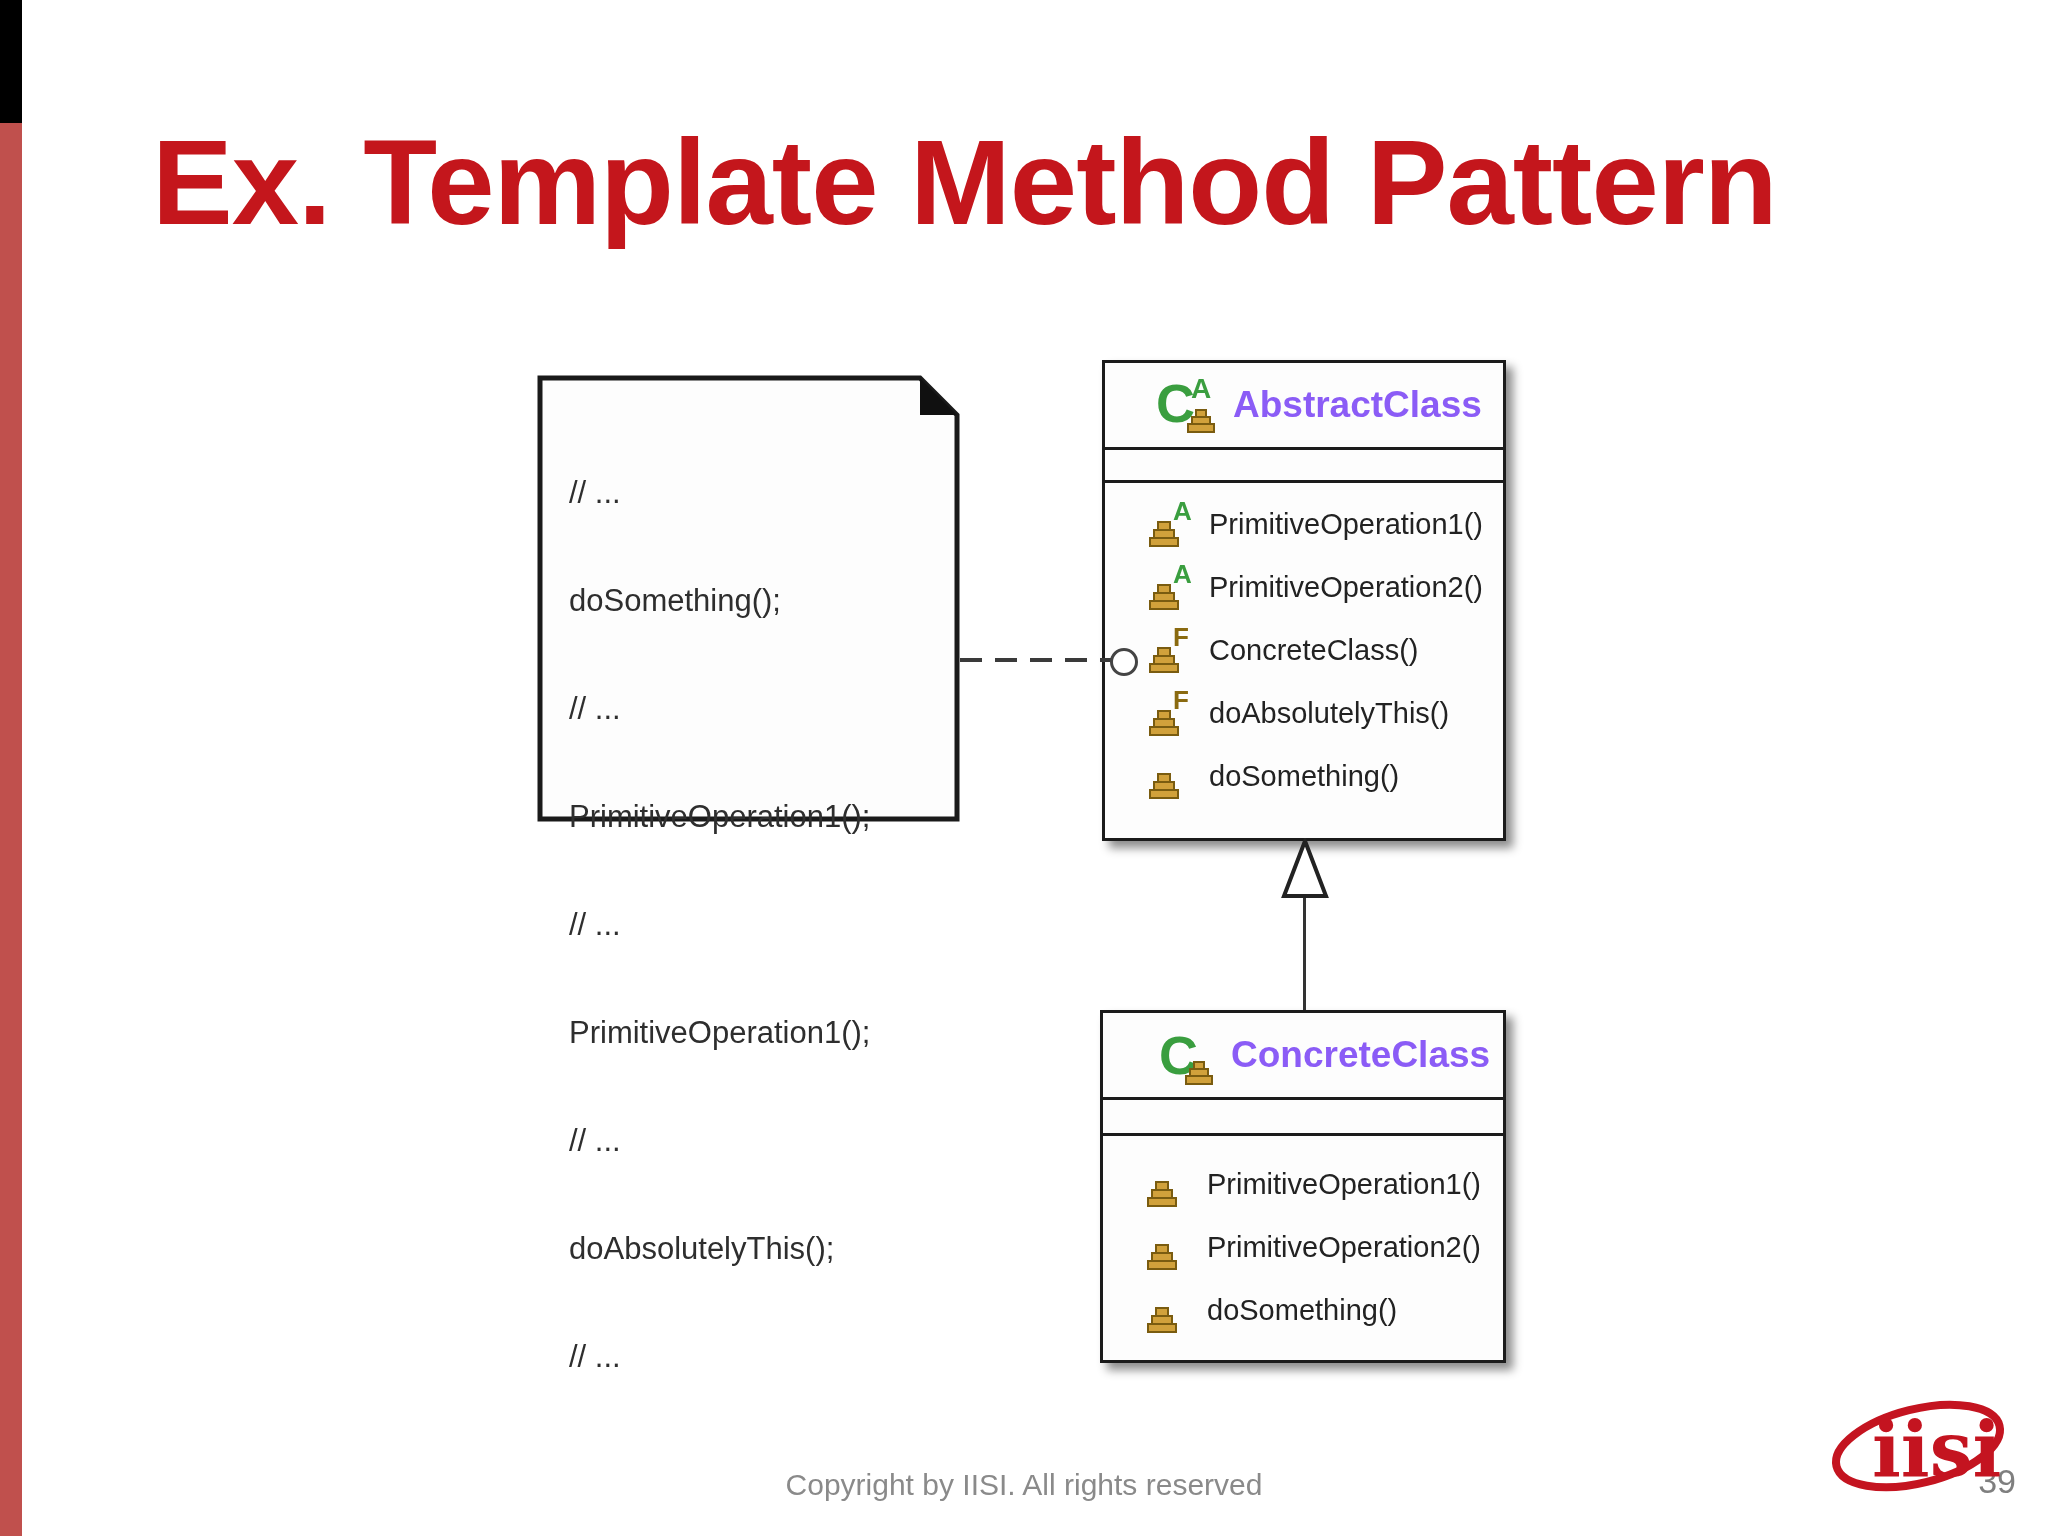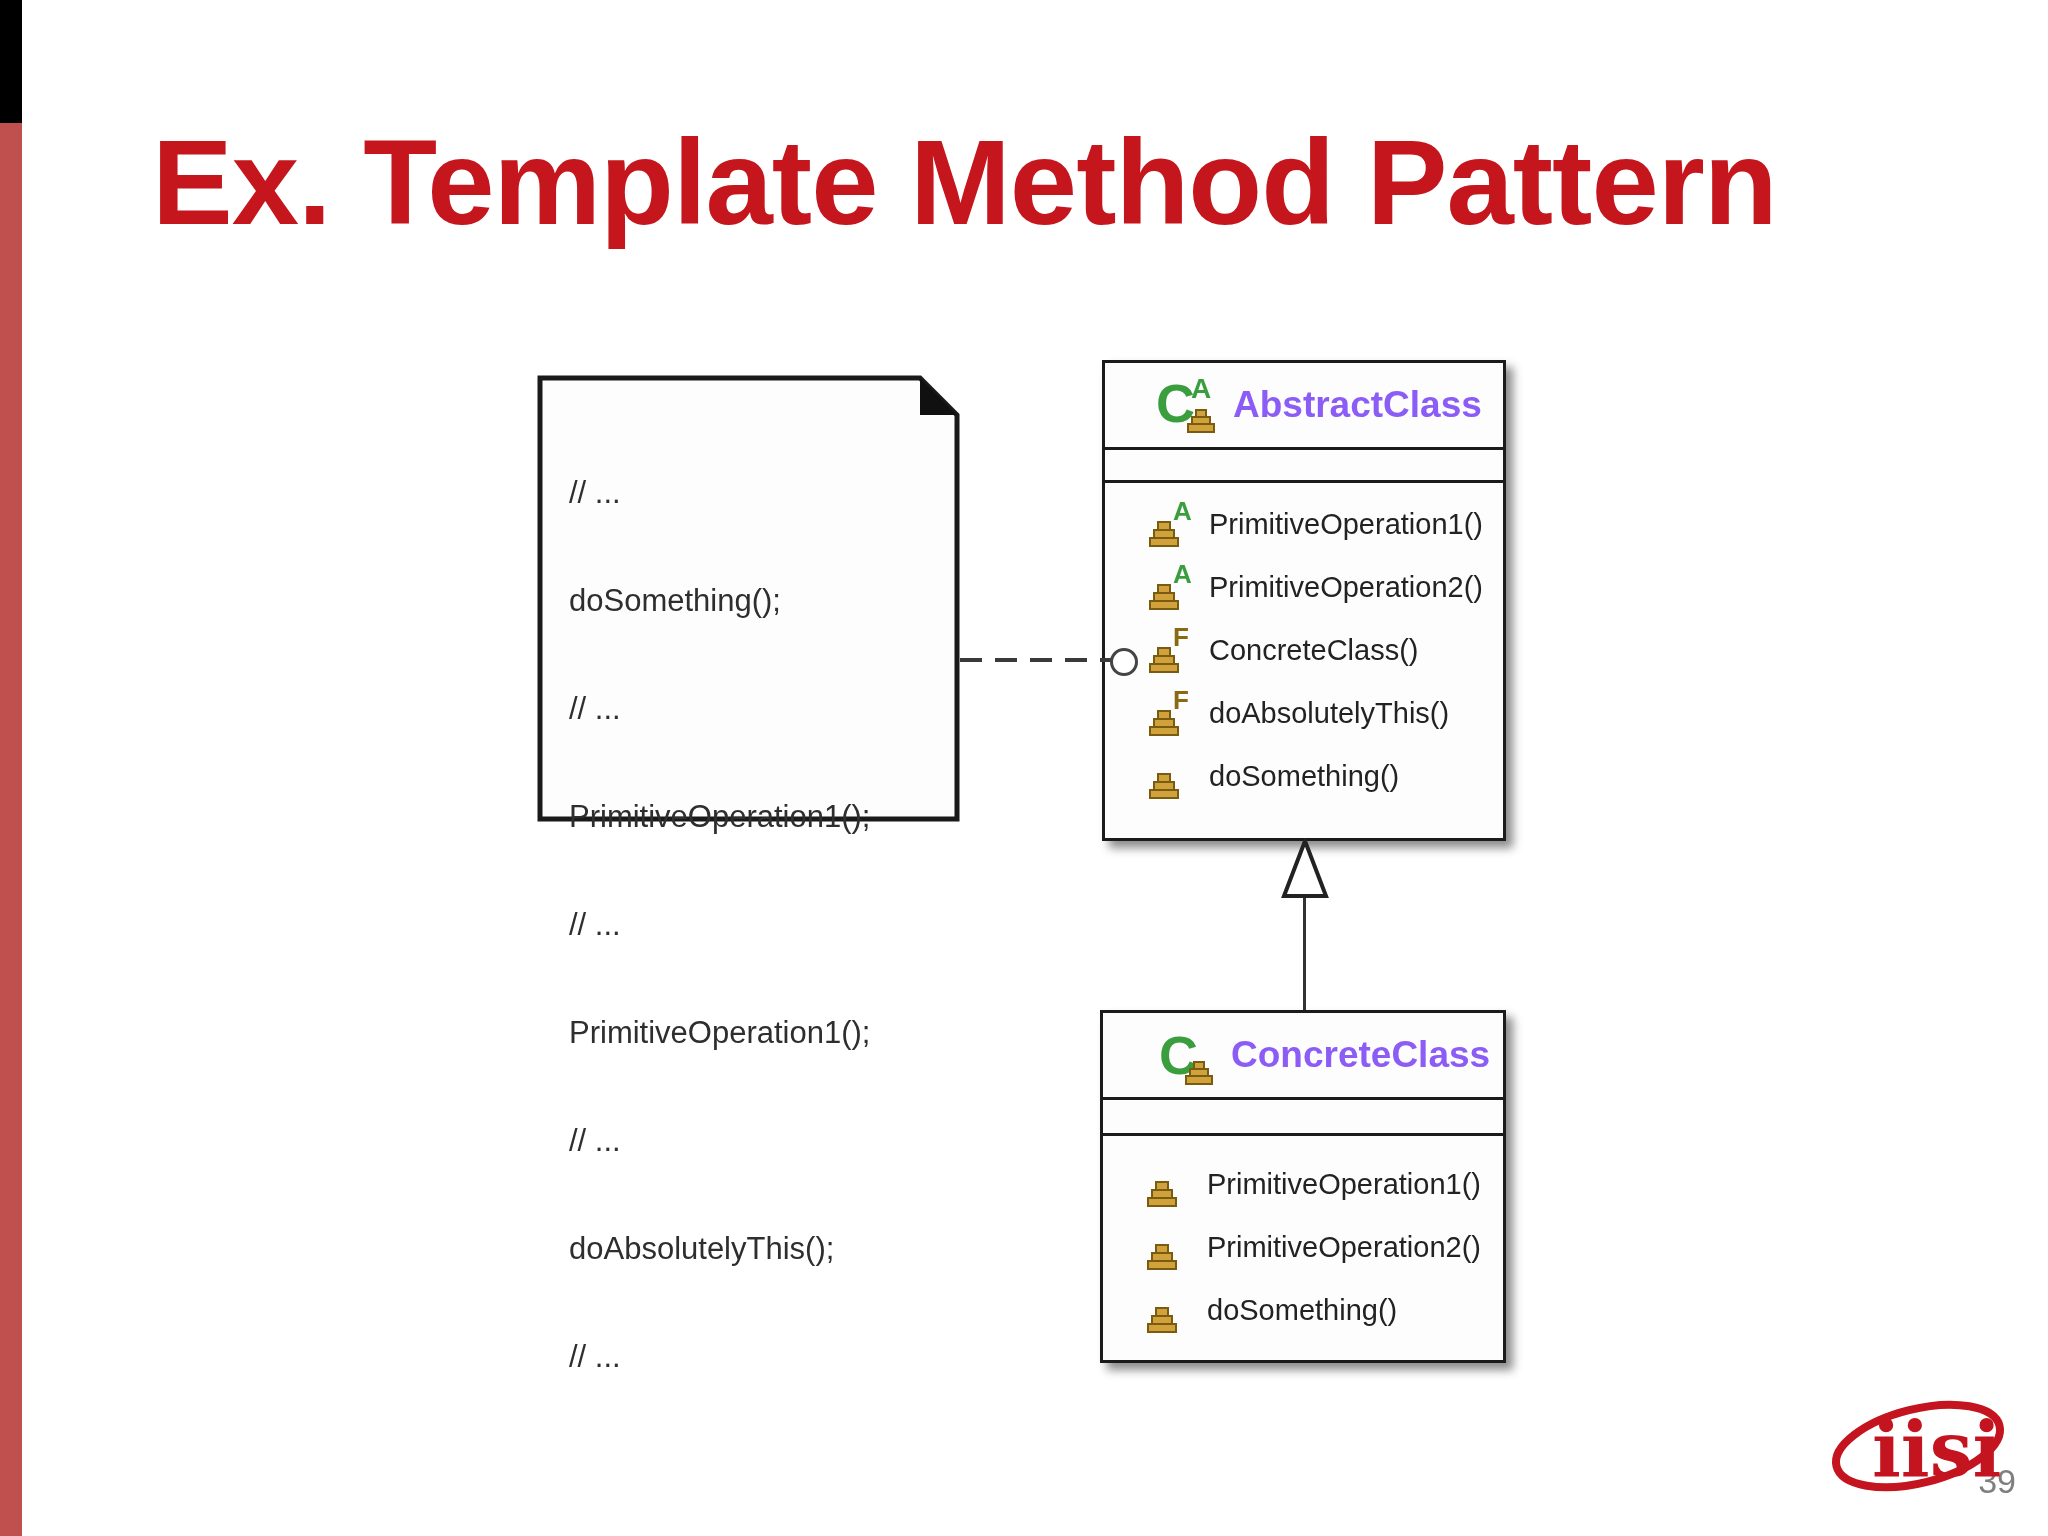--- a/index.html
+++ b/index.html
@@ -210,20 +210,21 @@
   <svg class="dashed-link" width="152" height="8">
     <line x1="0" y1="4" x2="152" y2="4" stroke="#3a3a3a" stroke-width="4" stroke-dasharray="22,13"></line>
   </svg>
   <div class="link-circle"></div>
 
   <svg class="inherit-triangle" width="48" height="62" viewBox="0 0 48 62">
     <polygon points="24,3 45,58 3,58" fill="#ffffff" stroke="#222" stroke-width="4"></polygon>
   </svg>
   <div class="inherit-line"></div>
 
+  <div class="footer-text">Copyright by IISI. All rights reserved</div>
   <div class="page-number">39</div>
 
   <svg class="logo" width="182" height="112" viewBox="0 0 182 112">
     <ellipse cx="90" cy="50" rx="84" ry="37" fill="none" stroke="#C41420" stroke-width="8" transform="rotate(-14 90 50)"></ellipse>
     <text x="44" y="80" font-family="DejaVu Serif, serif" font-size="76" font-weight="bold" fill="#C41420">iisi</text>
   </svg>
 
 </div>
 
 </body></html>

